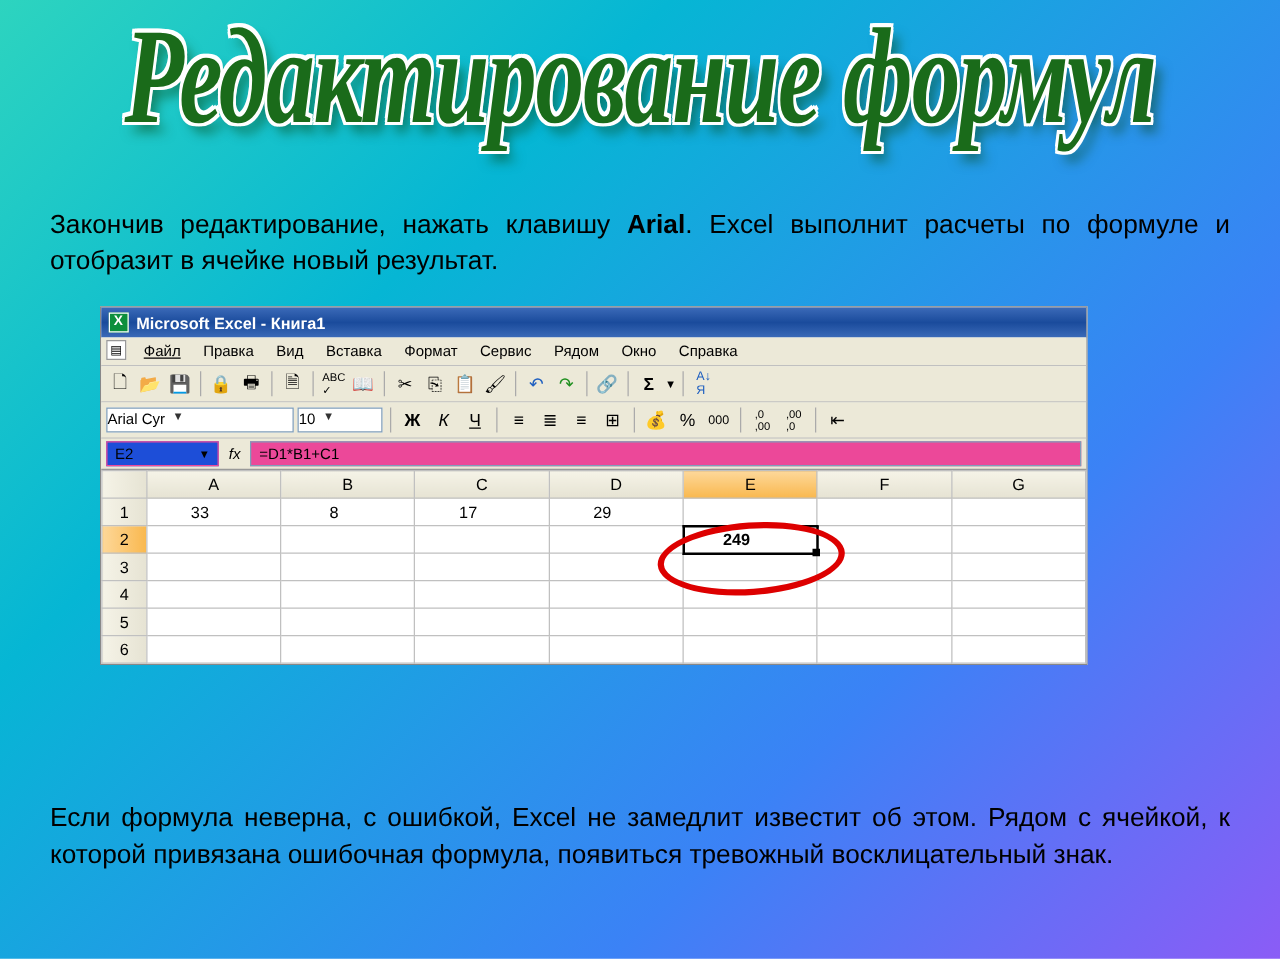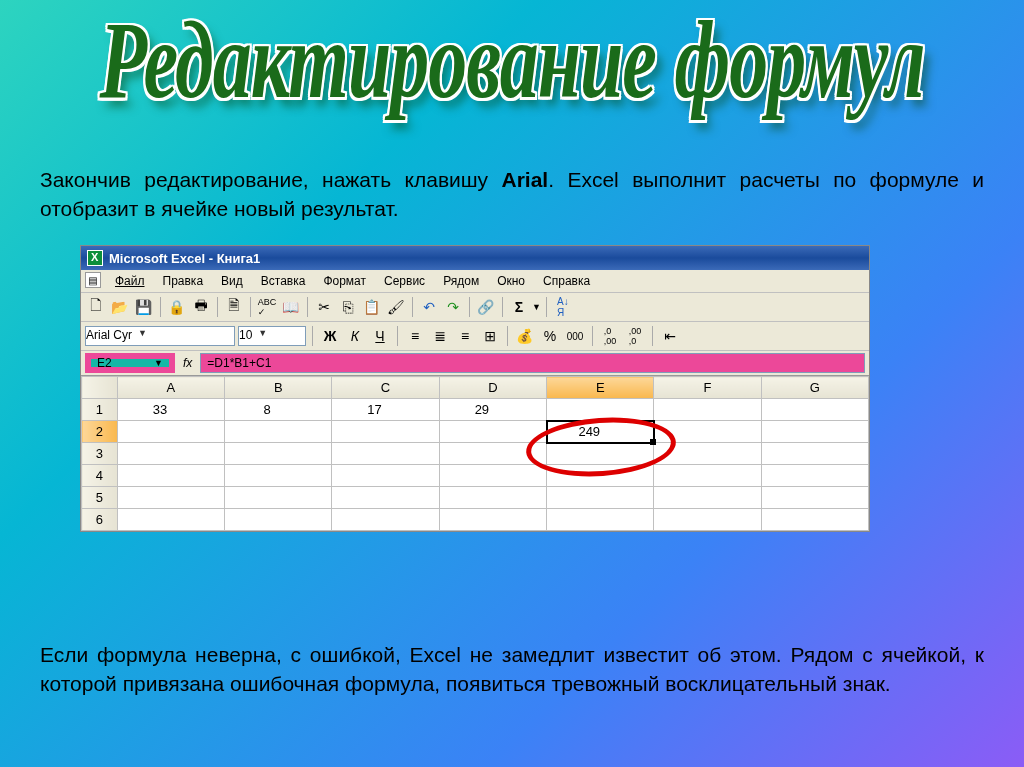--- a/index.html
+++ b/index.html
@@ -74,41 +74,41 @@
   }
   .combo {
     background:#fff; border:1px solid #7f9db9; height:20px; padding:1px 0;
     display:inline-flex; font-size:12px;
   }
   .combo .arrow { margin-left:6px; font-size:9px; color:#333; }
   .formula-bar {
     background:#ece9d8; display:flex; align-items:center; padding:2px 4px;
     border-bottom:1px solid #999; gap:4px;
   }
-  .name-box { background:#14b8a6; border:6px solid #ec4899; width:90px; height:20px;
+  .name-box { background:#1d4ed8; border:1px solid #ec4899; width:90px; height:20px;
     padding:1px 6px; display:flex; align-items:center; justify-content:space-between; }
   .fx { font-style:italic; font-size:12px; padding:0 4px; }
   .formula-input { background:#ec4899; border:1px solid #7f9db9; flex:1; height:20px;
     padding:1px 6px; display:flex; align-items:center; }
   .grid { background:#fff; }
   .grid table { border-collapse:collapse; width:100%; }
   .grid th, .grid td {
     border:1px solid #c0c0c0; height:22px; font-size:13px;
     font-family: Arial, sans-serif;
   }
   .grid th {
     background: linear-gradient(to bottom,#f5f3e7,#e6e3d3);
     font-weight:normal; text-align:center; color:#000;
   }
   .grid .rowh { width:36px; text-align:center; background:linear-gradient(to right,#f5f3e7,#e6e3d3); }
   .grid td { text-align:center; padding-right:22px; }
   .grid .colh { width:108px; }
   .selected-row { background:linear-gradient(to right,#fdd798,#f9b84e)!important; }
   .selected-col { background:linear-gradient(to bottom,#fdd798,#f9b84e)!important; }
-  .sel-cell { border:2px solid #000!important; position:relative; }
+  .sel-cell { border:2px solid #000!important; position:relative;font-weight:bold; }
   .sel-cell::after {
     content:""; position:absolute; right:-3px; bottom:-3px;
     width:6px; height:6px; background:#000;
   }
   .red-circle {
     position:absolute; border:5px solid #d00; border-radius:50%;
     width:150px; height:58px; pointer-events:none;
     transform: rotate(-4deg);
   }
 </style>

